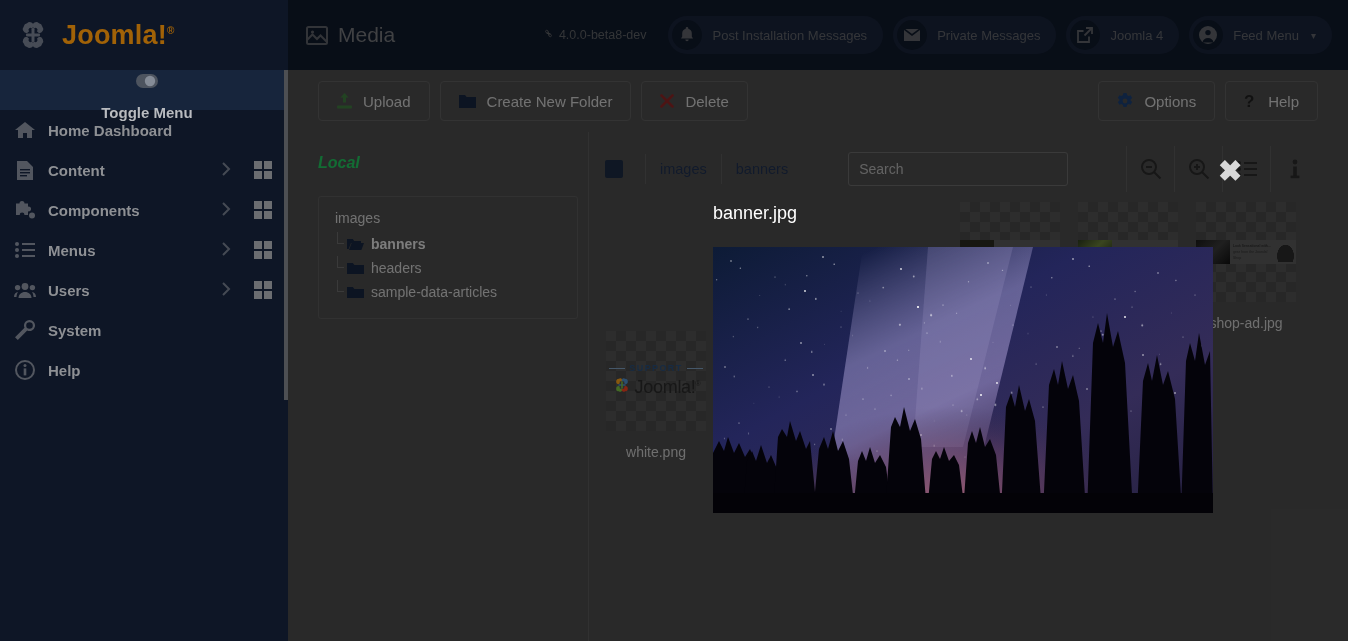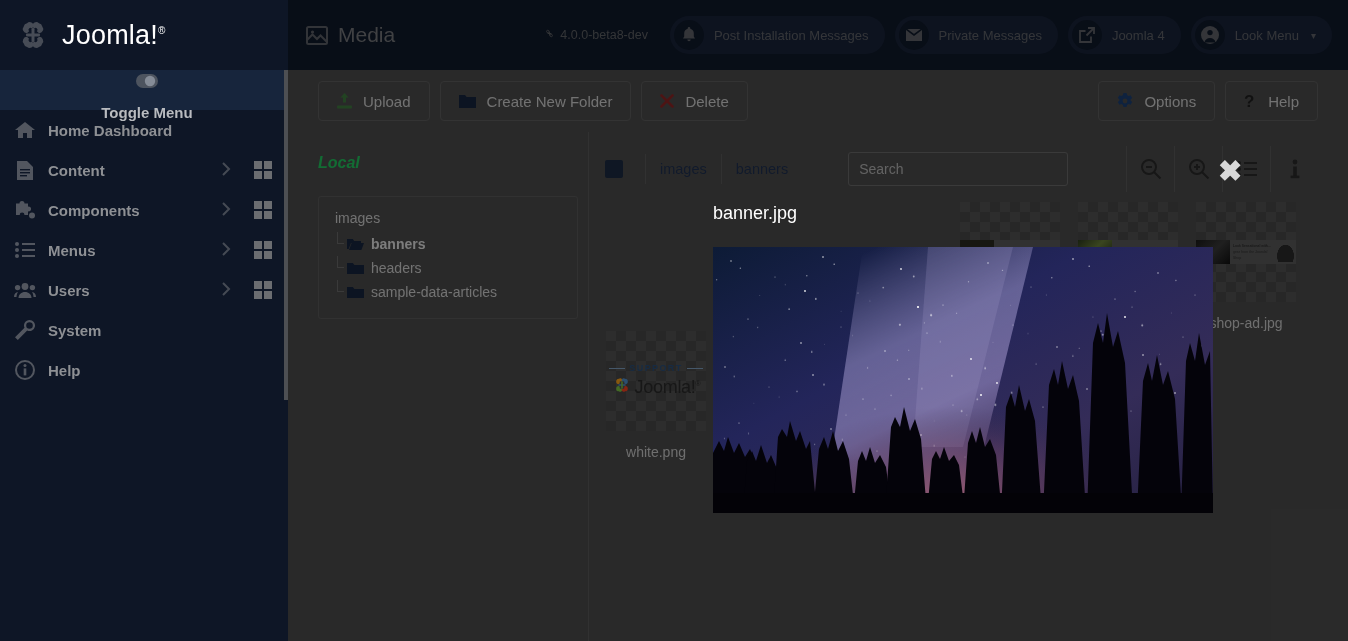--- a/index.html
+++ b/index.html
@@ -18,22 +18,22 @@
     flex: 0 0 288px;
     position: relative;
     z-index: 1;
   }
   .brand {
     height: 70px; display: flex; align-items: center;
     padding-left: 14px; gap: 10px;
   }
   .brand-logo { width: 38px; height: 38px; flex: 0 0 38px; opacity: .52; }
   .brand-text {
-    font-size: 27px; color: #ffffff; letter-spacing: .2px;
-    font-family: "Liberation Sans", sans-serif; font-weight: 400;
+    font-size: 27px; color: #a16207; letter-spacing: .2px;
+    font-family: "Liberation Sans", sans-serif; font-weight: 700;
   }
   .brand-text sup { font-size: 10px; vertical-align: super; }
   .nav { display: flex; flex-direction: column; }
   .nav-item {
     display: flex; align-items: center; height: 40px;
     padding: 0 8px 0 14px; gap: 12px; cursor: pointer;
     color: #9a9c9f; font-size: 15px;
   }
   .nav-item.active { background: #17253c; color: #bdbfc3; font-weight: bold; flex-direction: column; }
   .nav-item .ni { width: 22px; flex: 0 0 22px; display: flex; align-items: center; justify-content: center; opacity: .62; }
@@ -391,21 +391,21 @@
       </div>
 
       <div class="pill">
         <span class="pico">
           <svg width="18" height="18" viewBox="0 0 18 18">
               <circle cx="9" cy="9" r="9" fill="#5f6268"></circle>
               <circle cx="9" cy="6.6" r="2.7" fill="#101a2b"></circle>
               <path d="M3.4 16.5c.6-3 2.8-4.6 5.6-4.6s5 1.6 5.6 4.6z" fill="#101a2b"></path>
             </svg>
         </span>
-        <span>Look Menu</span>
+        <span>Feed Menu</span>
         <span class="caret">▾</span>
       </div>
     </header>
 
     <div class="toolbar">
       <div class="tbtn">
         <span class="ti">
           <svg width="15" height="16" viewBox="0 0 15 16" fill="#3f7a3f">
               <path d="M7.5 0l4 4.6H9v5H6v-5H3.5z"></path>
               <rect x="0" y="12.5" width="15" height="3" rx="1"></rect>

